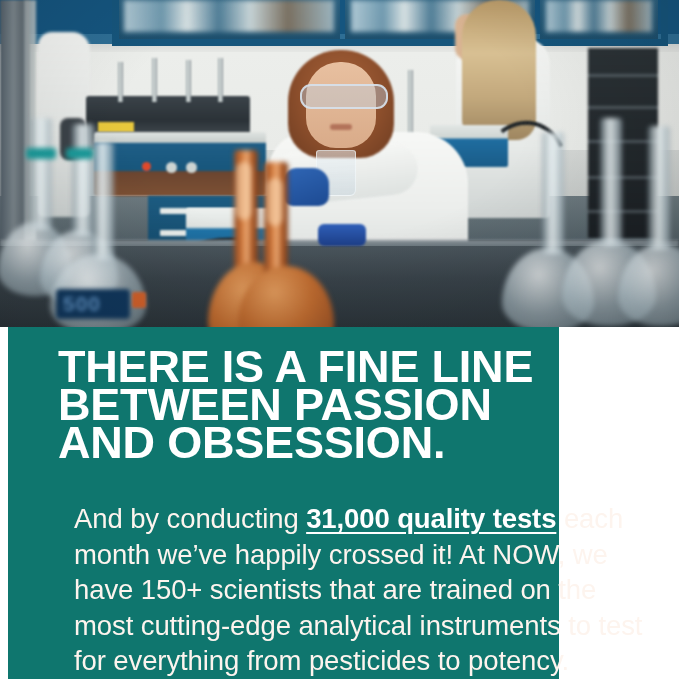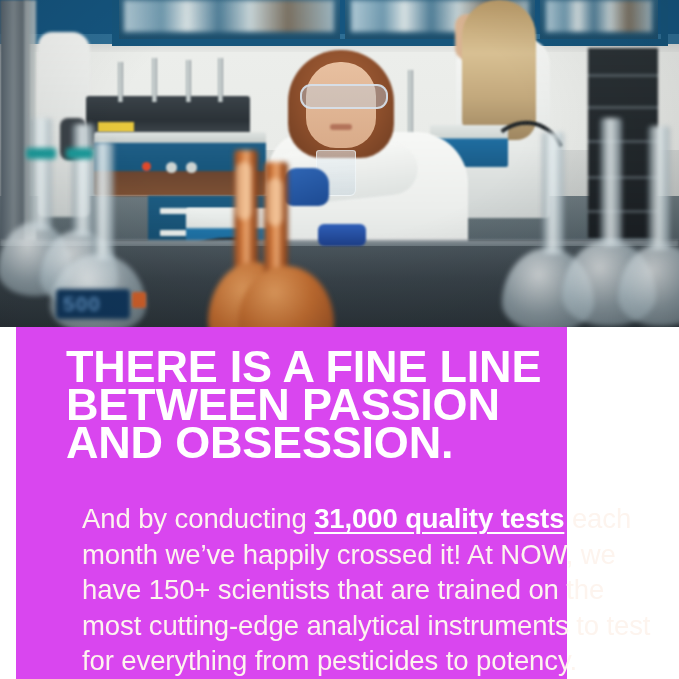--- a/index.html
+++ b/index.html
@@ -313,25 +313,25 @@
   .ph-veil {
     position: absolute; left: 0; top: 0; width: 679px; height: 327px;
     background:
       radial-gradient(ellipse at 48% 36%, rgba(0,0,0,0) 40%, rgba(0,0,0,.16) 100%);
     pointer-events: none;
   }
 
   
   .panel {
     position: absolute;
-    left: 16px;
+    left: 8px;
     top: 327px;
     width: 551px;
     height: 352px;
-    background: #d946ef;
+    background: #0f766e;
   }
 
   .headline {
     position: absolute;
     left: 50px;
     top: 21px;
     width: 600px;
     margin: 0;
     color: #ffffff;
     font-family: "Liberation Sans", sans-serif;

